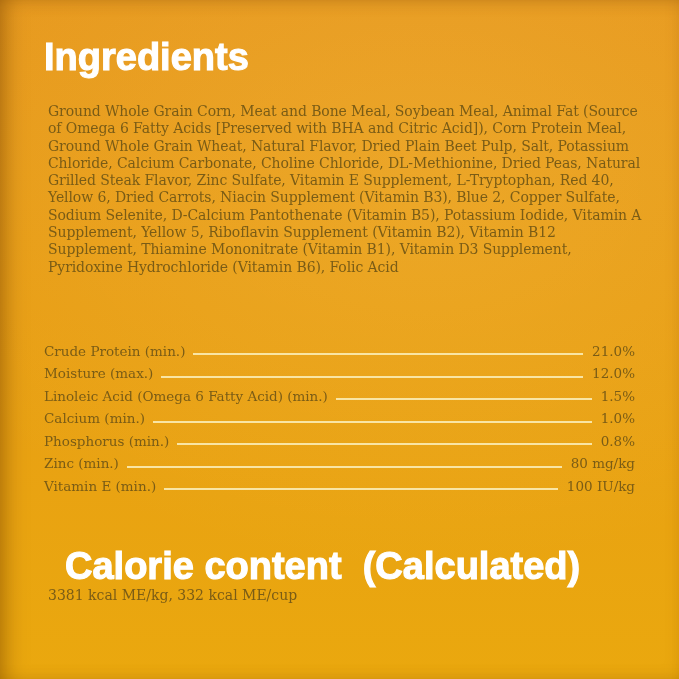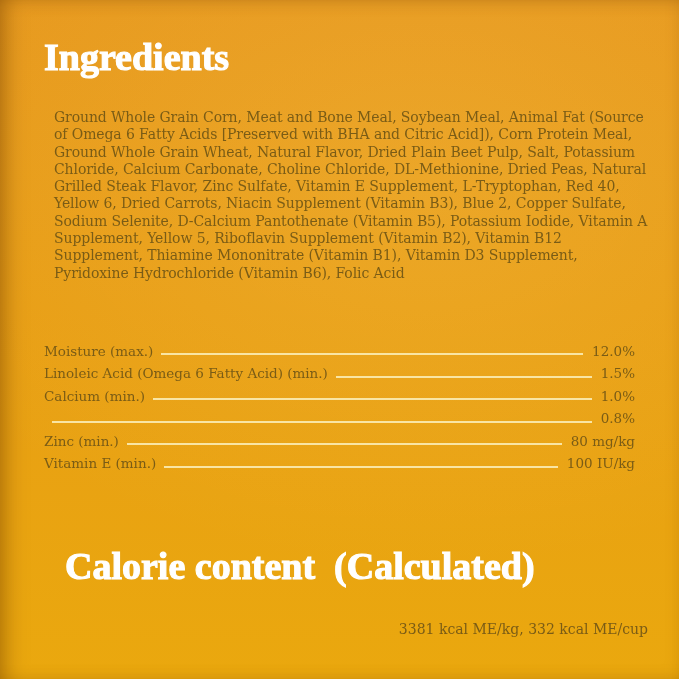--- a/index.html
+++ b/index.html
@@ -19,50 +19,49 @@
     position: absolute; inset: 0;
     pointer-events: none;
     box-shadow:
       inset 16px 0 22px -12px rgba(110,60,0,0.50),
       inset 0 10px 18px -12px rgba(110,60,0,0.28),
       inset -8px -8px 20px -14px rgba(110,60,0,0.22);
   }
   .heading {
     position: absolute; left: 44px;
     margin: 0;
-    font-family: Liberation Serif, serif;
+    font-family: Liberation Sans, sans-serif;
     font-weight: 700;
     font-size: 38px;
     line-height: 1.15;
     color: #FFFFFF;
     -webkit-text-stroke: 1.1px #FFFFFF;
     letter-spacing: 0px;
     white-space: pre;
   }
   .heading-ingredients { top: 36px; }
   .heading-analysis    { top: 272px; }
   .heading-calorie     { top: 545px; margin-left: 21px; }
 
   .body-text {
     position: absolute; left: 44px;
-    margin: 10px;
+    margin: 4px;
     color: #7A5C16;
     font-size: 14px;
   }
   .ingredients-text {
     top: 99px;
     width: 594px;
     line-height: 17.3px;
     letter-spacing: -0.1px;
   }
   .calorie-text {
-    top: 611px;
+    top: 583px;
     width: 594px;
     line-height: 17px;
-    text-align: right;
   }
 
   .ga-table {
     position: absolute; left: 44px; top: 337px;
     width: 591px;
   }
   .ga-row {
     display: flex;
     align-items: flex-end;
     height: 22.45px;
@@ -83,35 +82,41 @@
 
 <div class="page">
 
   <h1 class="heading heading-ingredients">Ingredients</h1>
 
   <p class="body-text ingredients-text">Ground Whole Grain Corn, Meat and Bone Meal, Soybean Meal, Animal Fat (Source of Omega 6 Fatty Acids [Preserved with BHA and Citric Acid]), Corn Protein Meal, Ground Whole Grain Wheat, Natural Flavor, Dried Plain Beet Pulp, Salt, Potassium Chloride, Calcium Carbonate, Choline Chloride, DL-Methionine, Dried Peas, Natural Grilled Steak Flavor, Zinc Sulfate, Vitamin E Supplement, L-Tryptophan, Red 40, Yellow 6, Dried Carrots, Niacin Supplement (Vitamin B3), Blue 2, Copper Sulfate, Sodium Selenite, D-Calcium Pantothenate (Vitamin B5), Potassium Iodide, Vitamin A Supplement, Yellow 5, Riboflavin Supplement (Vitamin B2), Vitamin B12 Supplement, Thiamine Mononitrate (Vitamin B1), Vitamin D3 Supplement, Pyridoxine Hydrochloride (Vitamin B6), Folic Acid</p>
 
 
   <div class="ga-table">
     <div class="ga-row">
+      <span class="ga-label">Crude Protein (min.)</span>
+      <span class="ga-line"></span>
+      <span class="ga-value">21.0%</span>
+    </div>
+    <div class="ga-row">
       <span class="ga-label">Moisture (max.)</span>
       <span class="ga-line"></span>
       <span class="ga-value">12.0%</span>
     </div>
     <div class="ga-row">
       <span class="ga-label">Linoleic Acid (Omega 6 Fatty Acid) (min.)</span>
       <span class="ga-line"></span>
       <span class="ga-value">1.5%</span>
     </div>
     <div class="ga-row">
       <span class="ga-label">Calcium (min.)</span>
       <span class="ga-line"></span>
       <span class="ga-value">1.0%</span>
     </div>
     <div class="ga-row">
+      <span class="ga-label">Phosphorus (min.)</span>
       <span class="ga-line"></span>
       <span class="ga-value">0.8%</span>
     </div>
     <div class="ga-row">
       <span class="ga-label">Zinc (min.)</span>
       <span class="ga-line"></span>
       <span class="ga-value">80 mg/kg</span>
     </div>
     <div class="ga-row">
       <span class="ga-label">Vitamin E (min.)</span>

